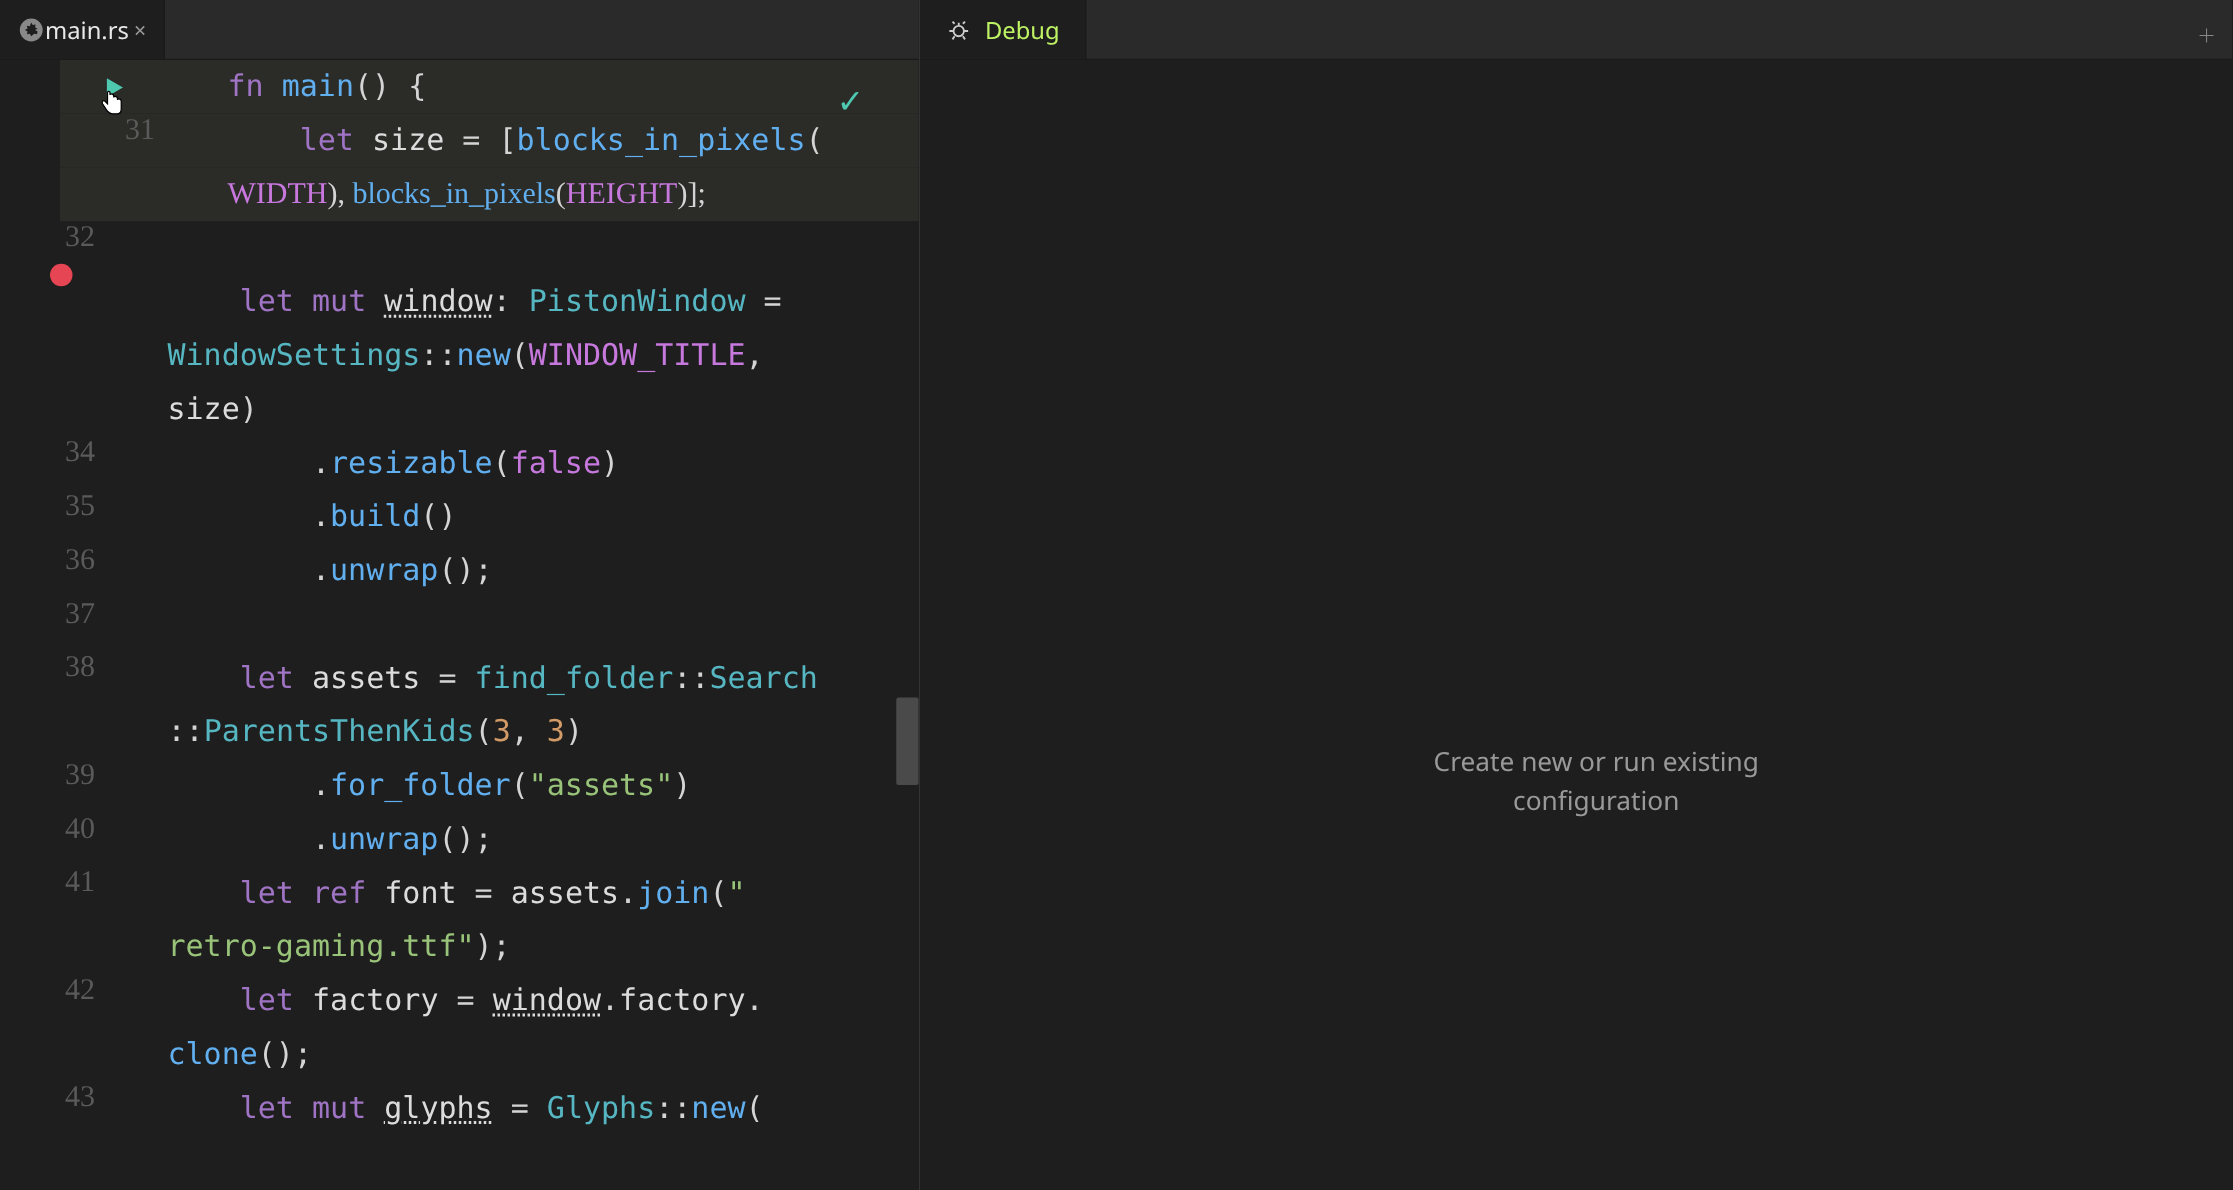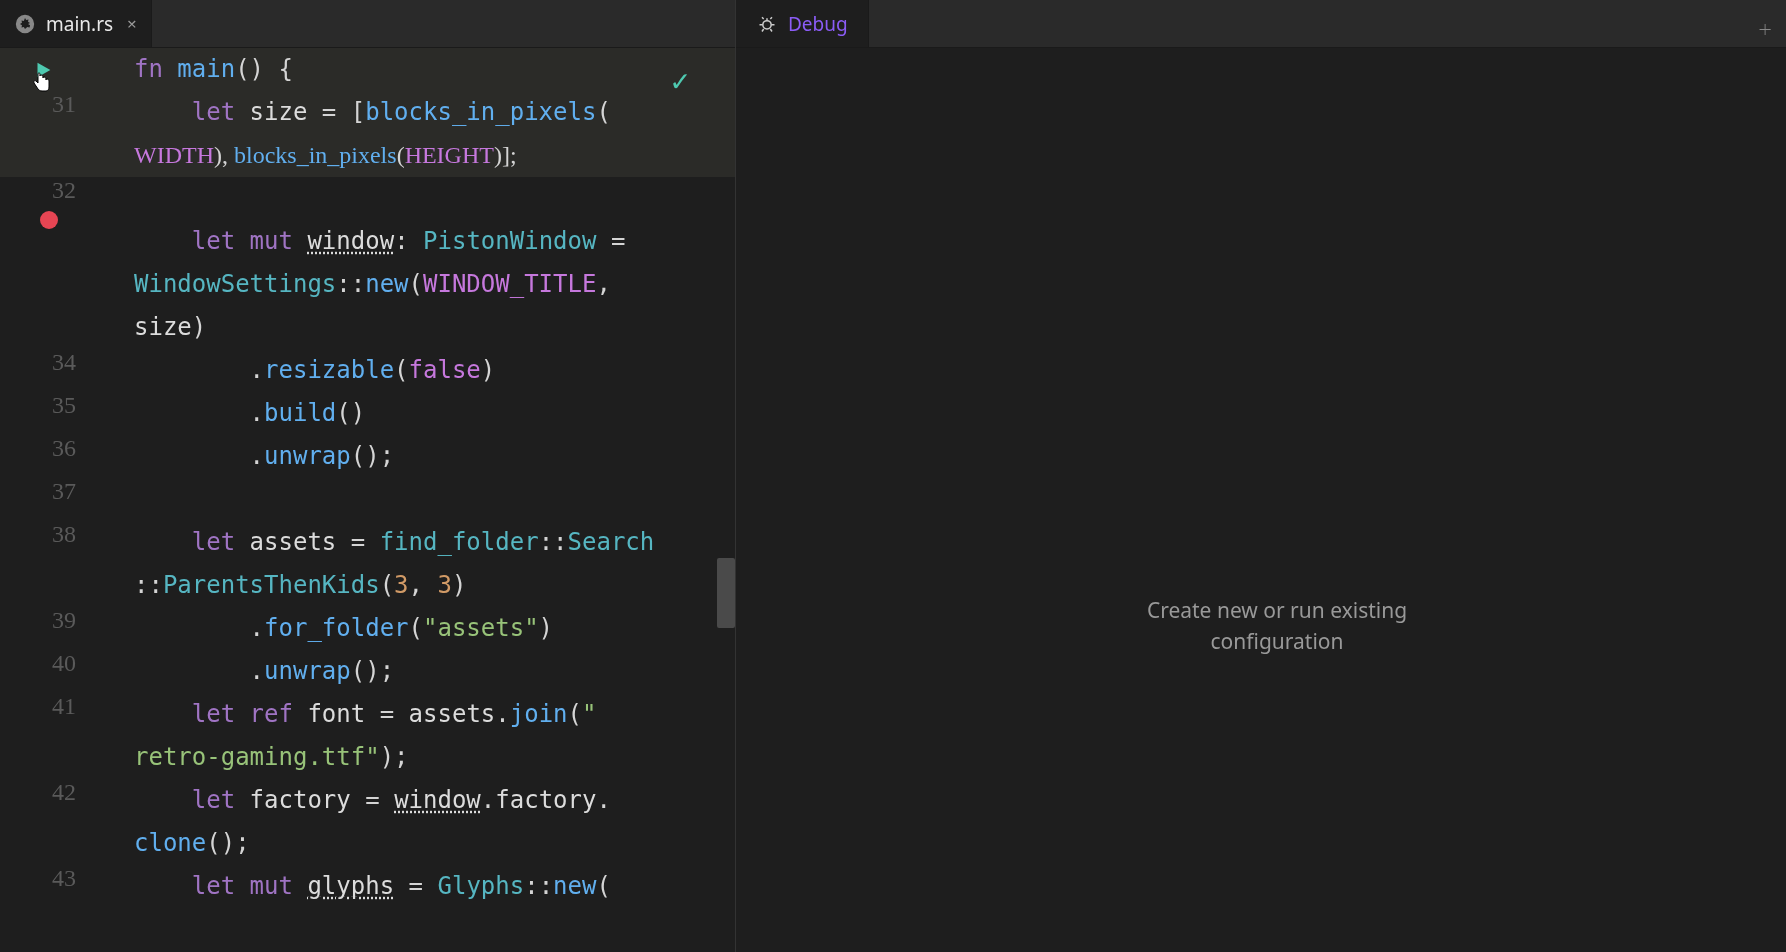--- a/index.html
+++ b/index.html
@@ -35,21 +35,20 @@
       border-bottom: 1px solid #1a1a1a;
     }
     
     .editor-tab {
       height: 100%;
       display: flex;
       align-items: center;
       padding: 0 14px;
       background: #1e1e1e;
       border-right: 1px solid #1a1a1a;
-      gap: 10px;
       cursor: pointer;
     }
     
     .rust-icon {
       width: 22px;
       height: 22px;
       display: flex;
       align-items: center;
       justify-content: center;
     }
@@ -126,20 +125,21 @@
       padding-left: 44px;
       font-family: "SF Mono", Monaco, Menlo, Consolas, monospace;
     }
     
     .wrap-line .code-content {
       padding-left: 44px;
     }
     
     .highlighted-line {
       background: #2b2b28;
+      margin-left: 48px;
     }
     
     .checkmark {
       position: absolute;
       right: 46px;
       top: 15px;
       color: #4ec9b0;
       font-size: 30px;
     }
     
@@ -199,21 +199,21 @@
     
     .debug-icon {
       width: 22px;
       height: 22px;
       display: flex;
       align-items: center;
       justify-content: center;
     }
     
     .debug-title {
-      color: #8b5cf6;
+      color: #bef264;
       font-size: 19px;
       font-family: system-ui, -apple-system, sans-serif;
       text-align: right;
     }
     
     .add-tab-btn {
       position: absolute;
       right: 14px;
       top: 12px;
       color: #888;

